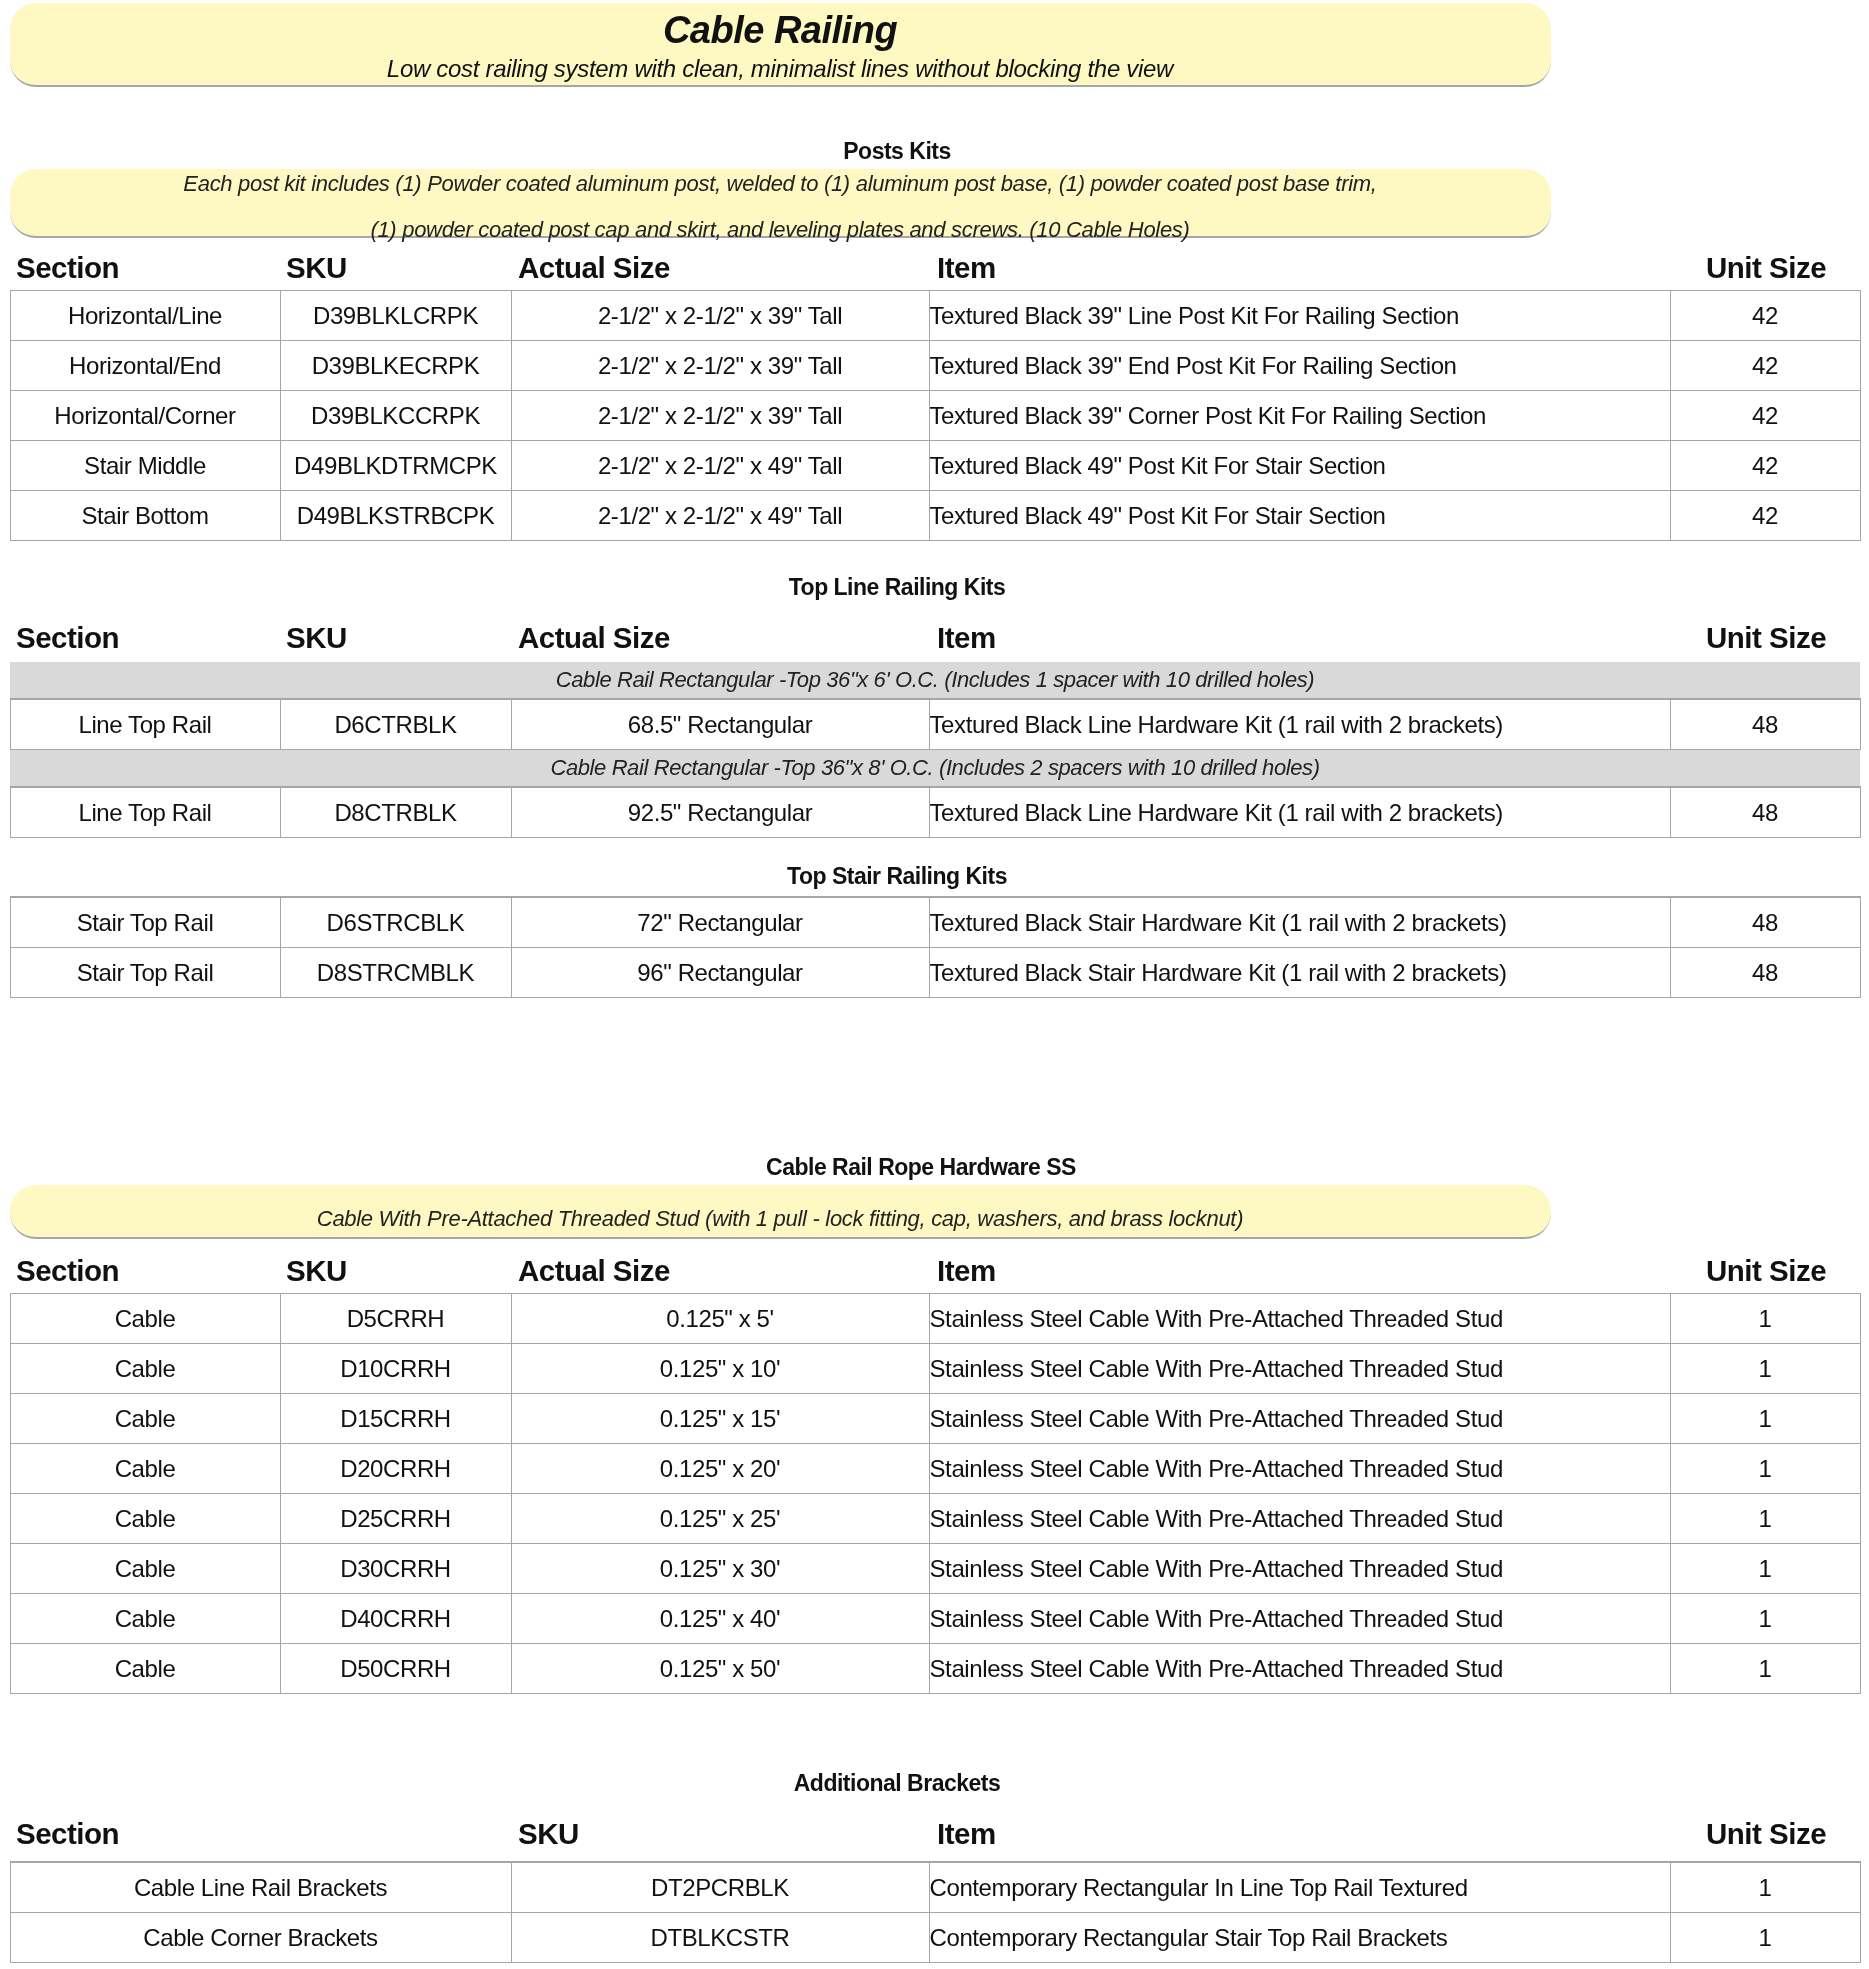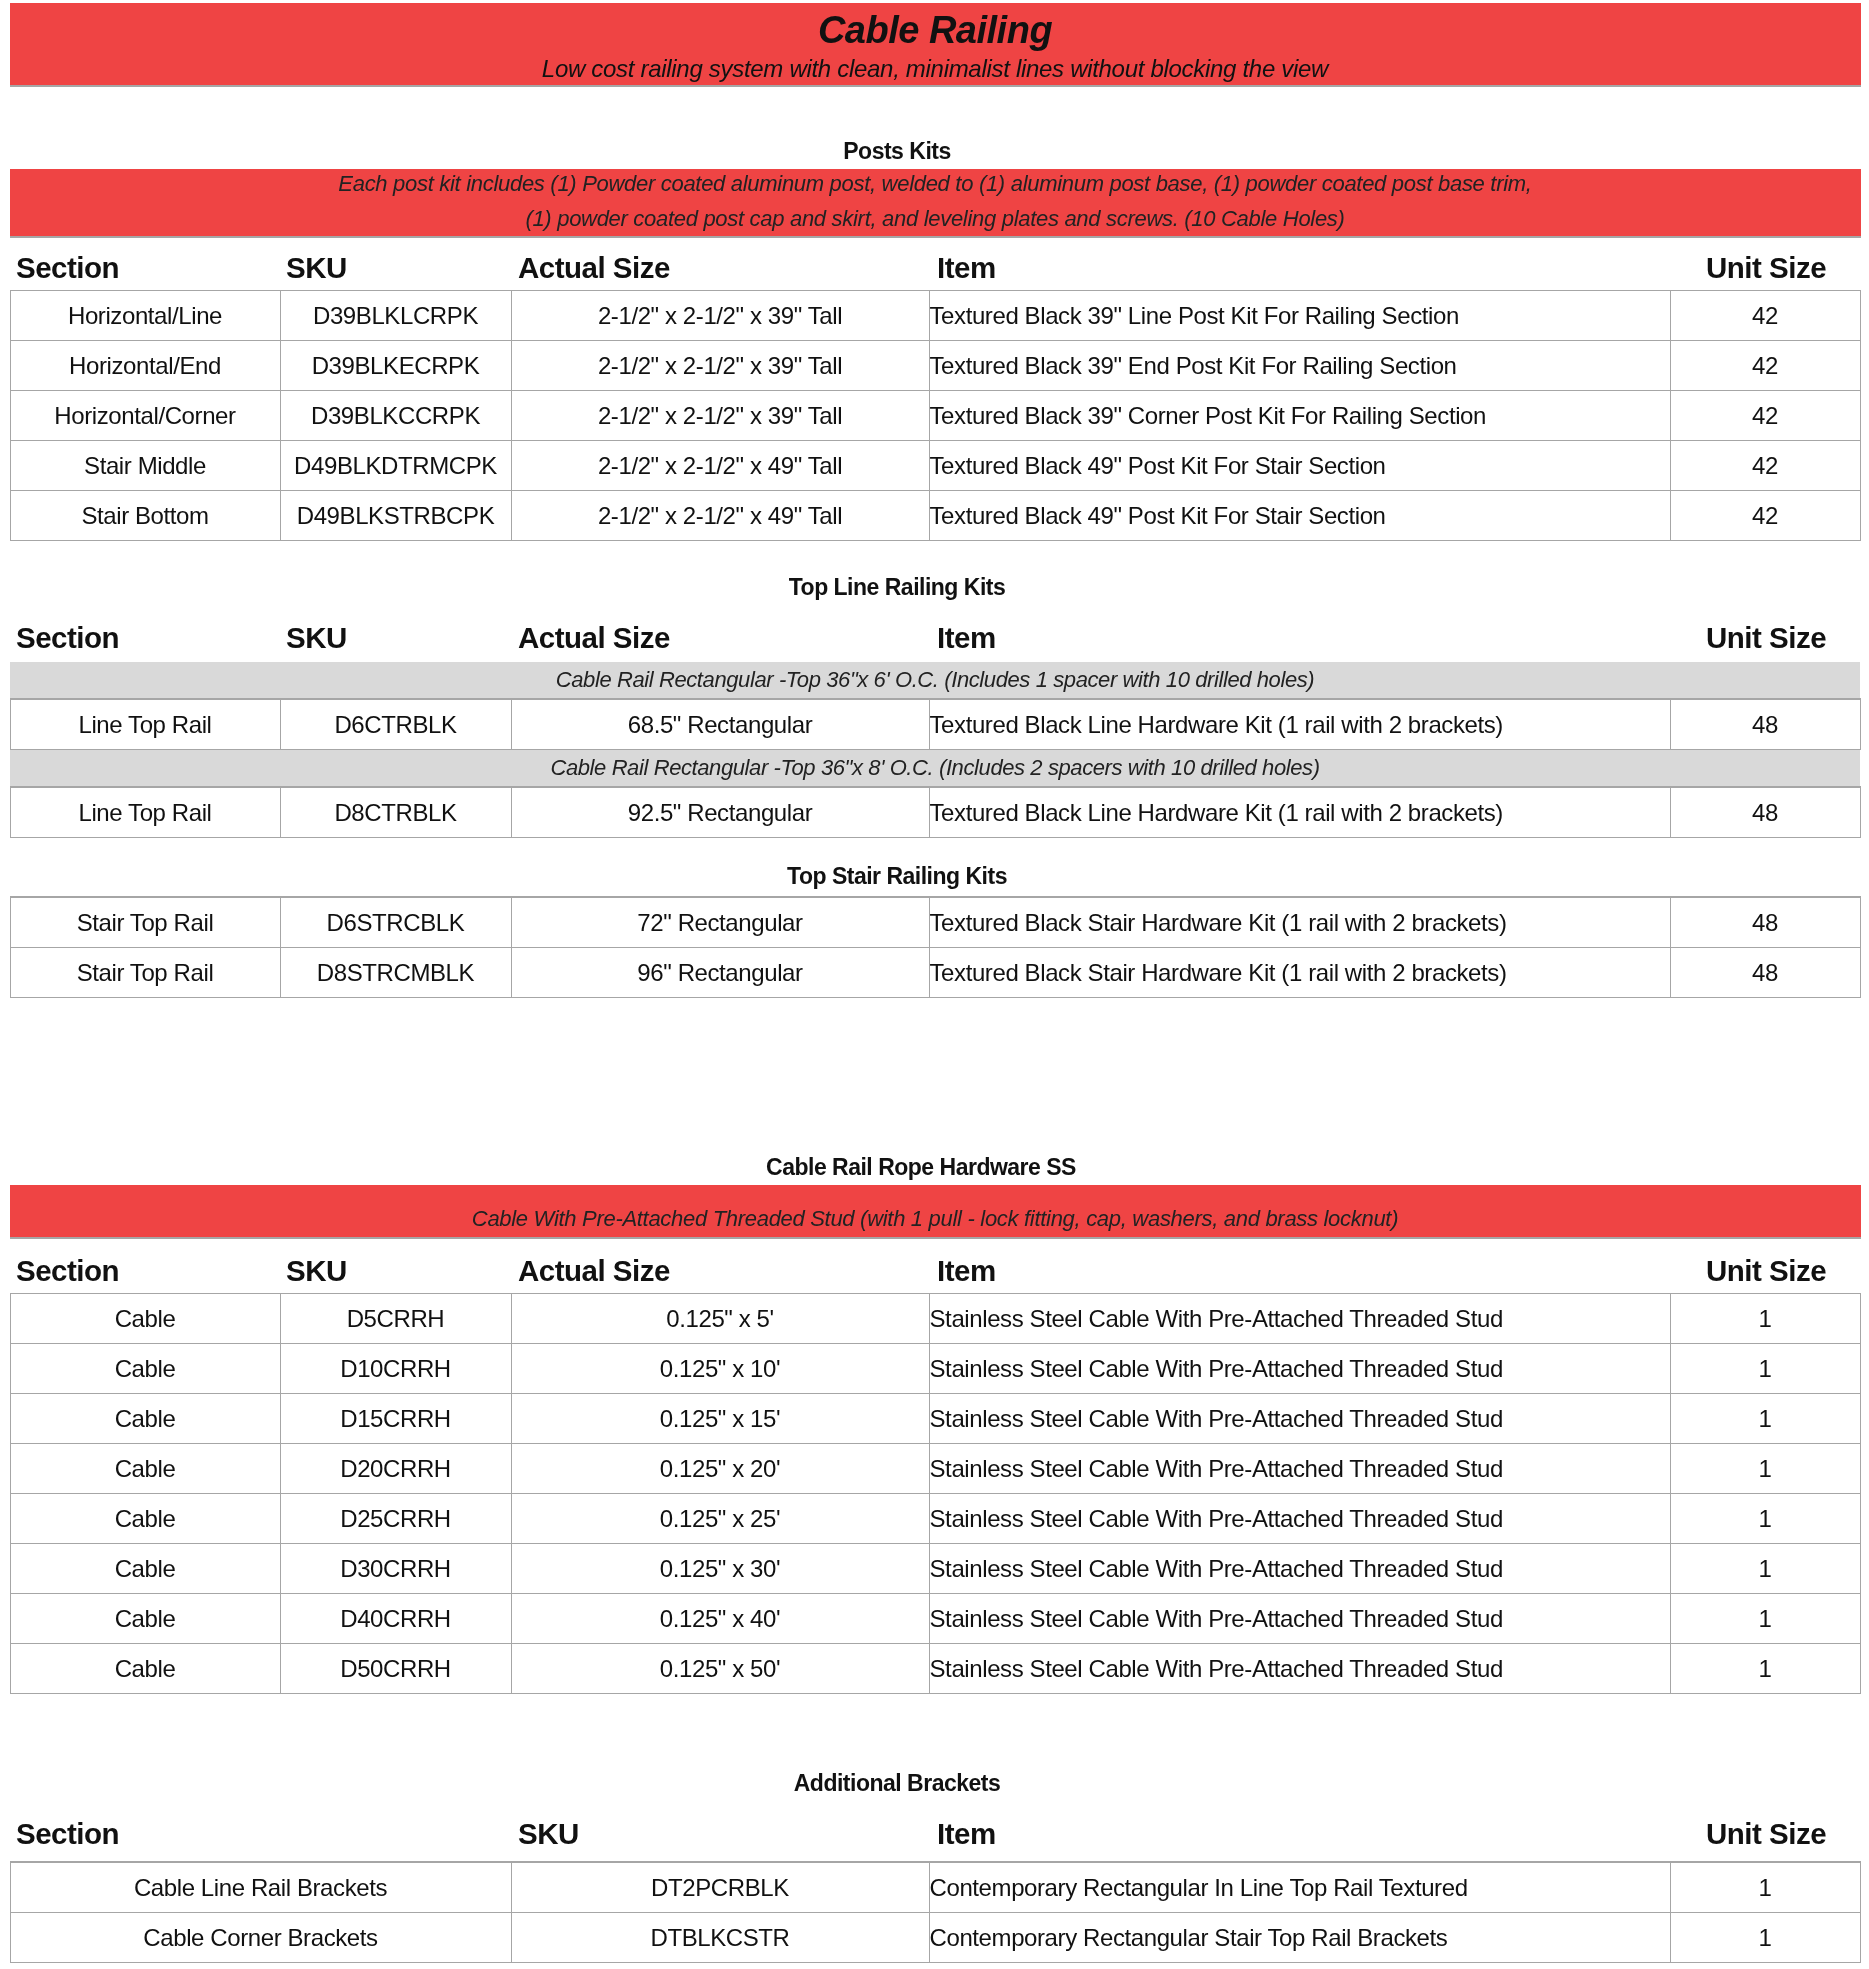--- a/index.html
+++ b/index.html
@@ -1,18 +1,18 @@
 <!DOCTYPE html>
 <html style="font-size:15px"><head>
 <meta charset="utf-8">
 <style>
   html, body { margin:0; padding:0; background:#ffffff; }
   body { width:1870px; height:1970px; position:relative; overflow:hidden;
          font-family:"Liberation Sans", sans-serif; color:#111; }
-  .band { position:absolute; left:9.5px; width:1851px; background:#ef4444; }
+  .band { position:absolute; left:9.5px; width:1541px; background:#fef9c3;border-radius:26px; }
   .band-line { border-bottom:2.9px solid #a6a6a6; }
   .title { position:absolute; left:0; width:100%; text-align:center;
            font-weight:bold; font-style:italic; font-size:38px; top:5.7px; letter-spacing:-0.5px; }
   .subtitle { position:absolute; left:0; width:100%; text-align:center;
               font-style:italic; font-size:24px; top:52px; letter-spacing:-0.3px; }
   .sec-title { position:absolute; left:0; width:1794px; text-align:center;
                font-weight:bold; font-size:23px; letter-spacing:-0.5px; }
   .band-text { width:100%; text-align:center; font-style:italic; font-size:22px; letter-spacing:-0.3px; color:#222; }
   .hdr { position:absolute; font-weight:bold; font-size:29.5px; letter-spacing:-0.5px; }
   table.grid { position:absolute; left:9.5px; width:1851px; border-collapse:collapse; table-layout:fixed; }
@@ -29,21 +29,21 @@
 <body>
 
 <div class="band band-line" style="top:2.9px;height:82px;">
   <div class="title">Cable Railing</div>
   <div class="subtitle">Low cost railing system with clean, minimalist lines without blocking the view</div>
 </div>
 
 <div class="sec-title" style="top:138px;">Posts Kits</div>
 <div class="band band-line" style="top:169px;height:67px;">
   <div class="band-text" style="position:absolute;top:1.9px;">Each post kit includes (1) Powder coated aluminum post, welded to (1) aluminum post base, (1) powder coated post base trim,</div>
-  <div class="band-text" style="position:absolute;top:37px;">(1) powder coated post cap and skirt, and leveling plates and screws.  (10 Cable Holes)</div>
+  <div class="band-text" style="position:absolute;top:48px;">(1) powder coated post cap and skirt, and leveling plates and screws.  (10 Cable Holes)</div>
 </div>
 <div>
   <div class="hdr" style="left:16px;top:251px;">Section</div>
   <div class="hdr" style="left:286px;top:251px;">SKU</div>
   <div class="hdr" style="left:518px;top:251px;">Actual Size</div>
   <div class="hdr" style="left:937px;top:251px;">Item</div>
   <div class="hdr" style="left:1706px;top:251px;">Unit Size</div>
 </div>
 <table class="grid" style="top:290px;">
   <colgroup>

